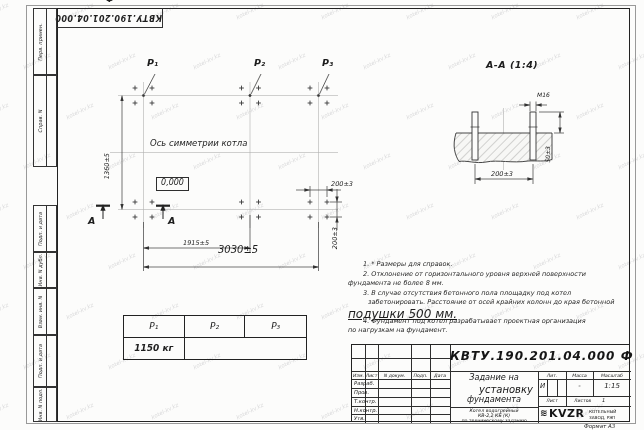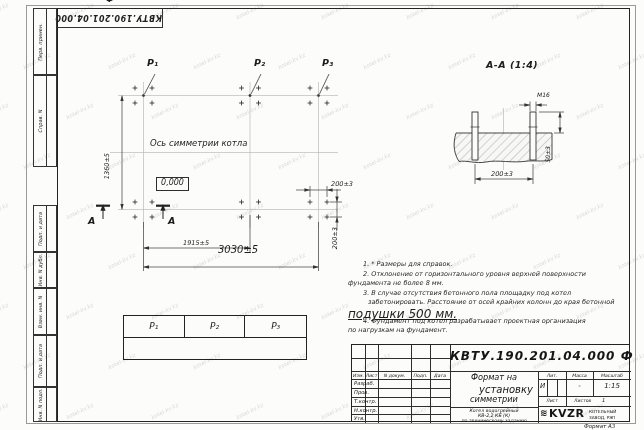--- a/index.html
+++ b/index.html
@@ -256,20 +256,21 @@
     <div class="lbl" style="left:368px;top:299px;font-size:6.5px;">забетонировать. Расстояние от осей крайних колонн до края бетонной</div>
     <div class="lbl" style="left:348px;top:308px;font-size:12px;text-decoration:underline;">подушки 500 мм.</div>
     <div class="lbl" style="left:363px;top:318px;font-size:6.5px;">4. Фундамент под котел разрабатывает проектная организация</div>
     <div class="lbl" style="left:348px;top:327px;font-size:6.5px;">по нагрузкам на фундамент.</div>
   </div>
 
   <div id="loads-table">
     <div>Р₁</div>
     <div>Р₂</div>
     <div>Р₃</div>
+    <div>1150 кг</div>
   </div>
 
   <div id="title-block">
 
     <div class="vl" style="left:13px;top:0;height:78px;"></div>
     <div class="vl" style="left:26px;top:0;height:78px;"></div>
     <div class="vl" style="left:59px;top:0;height:78px;"></div>
     <div class="vl" style="left:78px;top:0;height:78px;"></div>
     <div class="vl" style="left:98px;top:0;height:78px;"></div>
     <div class="hl" style="left:0;top:13px;width:98px;"></div>
@@ -296,23 +297,23 @@
     <div class="lbl c" style="left:26px;top:27.5px;width:33px;font-size:4.6px;">N докум.</div>
     <div class="lbl c" style="left:59px;top:27.5px;width:19px;font-size:4.6px;">Подп.</div>
     <div class="lbl c" style="left:78px;top:27.5px;width:20px;font-size:4.6px;">Дата</div>
 
     <div class="lbl" style="left:2px;top:36px;font-size:5.2px;">Разраб.</div>
     <div class="lbl" style="left:2px;top:45px;font-size:5.2px;">Пров.</div>
     <div class="lbl" style="left:2px;top:54px;font-size:5.2px;">Т.контр.</div>
     <div class="lbl" style="left:2px;top:62.5px;font-size:5.2px;">Н.контр.</div>
     <div class="lbl" style="left:2px;top:70.5px;font-size:5.2px;">Утв.</div>
 
-    <div class="lbl c" style="left:98px;top:28px;width:88px;font-size:8.2px;">Формат на</div>
+    <div class="lbl c" style="left:98px;top:28px;width:88px;font-size:8.2px;">Задание на</div>
     <div class="lbl c" style="left:110px;top:39px;width:88px;font-size:10px;">установку</div>
-    <div class="lbl c" style="left:98px;top:50px;width:88px;font-size:8.2px;">симметрии</div>
+    <div class="lbl c" style="left:98px;top:50px;width:88px;font-size:8.2px;">фундамента</div>
     <div class="lbl c" style="left:98px;top:63px;width:88px;font-size:4.7px;">Котел водогрейный</div>
     <div class="lbl c" style="left:98px;top:68.2px;width:88px;font-size:4.7px;">КВ-2,2 КБ (К)</div>
     <div class="lbl c" style="left:98px;top:73.4px;width:88px;font-size:4.7px;">по техническому заданию</div>
 
     <div class="lbl c" style="left:186px;top:27.5px;width:28px;font-size:4.6px;">Лит.</div>
     <div class="lbl c" style="left:214px;top:27.5px;width:27px;font-size:4.6px;">Масса</div>
     <div class="lbl c" style="left:241px;top:27.5px;width:38px;font-size:4.6px;">Масштаб</div>
     <div class="lbl c" style="left:186px;top:38px;width:9px;font-size:7px;">И</div>
     <div class="lbl c" style="left:214px;top:38px;width:27px;font-size:7px;">-</div>
     <div class="lbl c" style="left:241px;top:38px;width:38px;font-size:7px;">1:15</div>

